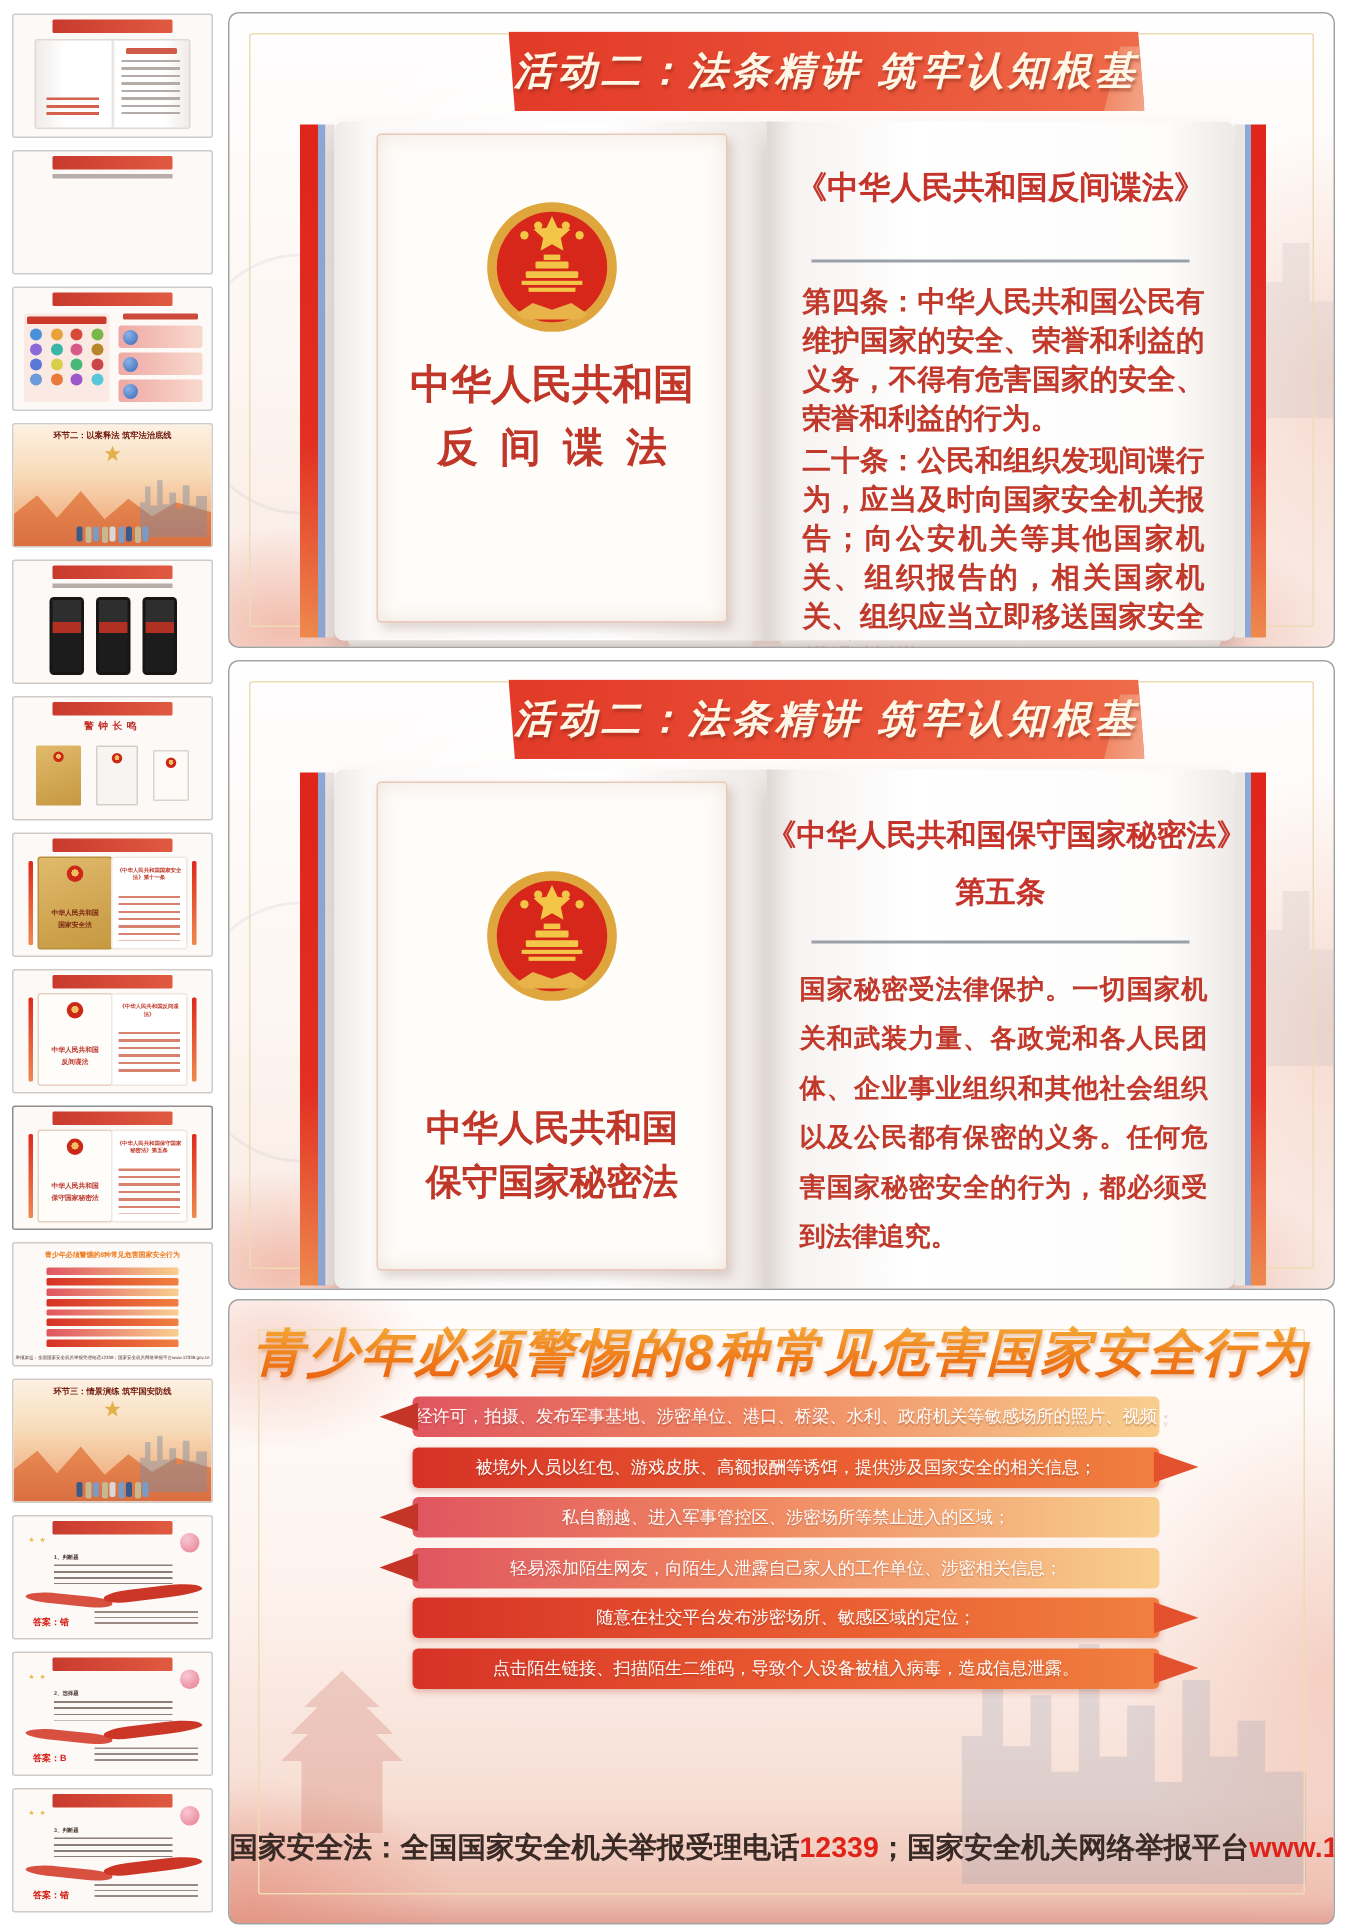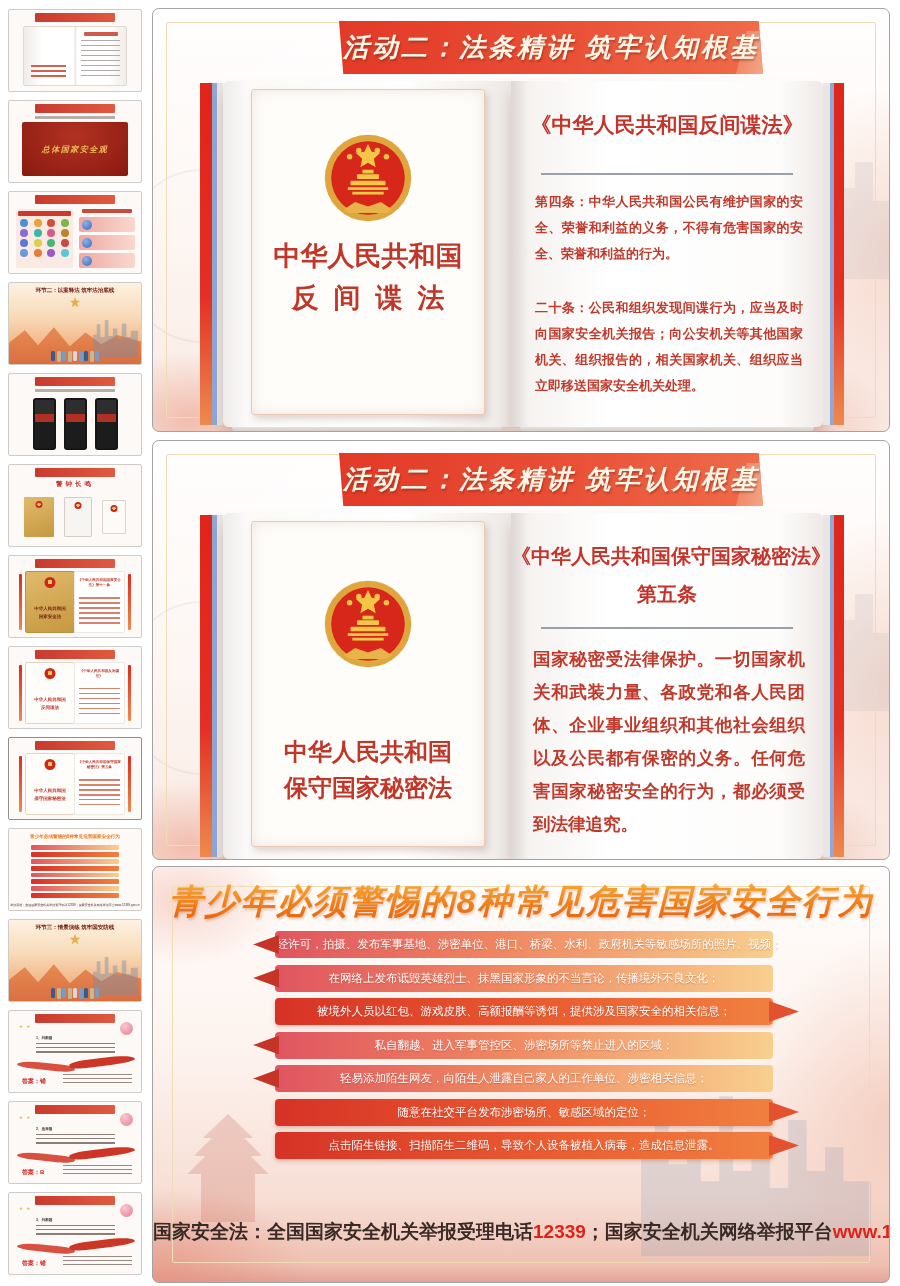--- a/index.html
+++ b/index.html
@@ -162,21 +162,21 @@
   .slide1 .emblem{top:42px;} .slide2 .emblem{top:56px;}
   .cover .c1,.cover .c2{position:absolute;width:100%;text-align:center;font-weight:bold;color:#c0372a;white-space:nowrap;}
   .slide1 .cover .c1{top:148px;font-size:27px;}
   .slide1 .cover .c2{top:190px;font-size:27px;letter-spacing:15px;text-indent:15px;}
   .slide2 .cover .c1{top:214px;font-size:24px;}
   .slide2 .cover .c2{top:250px;font-size:24px;}
   .rp-title{position:absolute;top:30px;width:100%;text-align:center;font-size:21px;font-weight:bold;color:#c5342a;white-space:nowrap;}
   .rp-title2{position:absolute;top:68px;width:100%;text-align:center;font-size:20px;font-weight:bold;color:#c5342a;}
   .divider{position:absolute;left:30px;right:30px;height:2px;background:#9aa0a8;}
   .slide1 .divider{top:92px;} .slide2 .divider{top:114px;}
-  .rp-para{position:absolute;left:24px;width:268px;font-size:13px;line-height:26px;font-weight:bold;color:#c0392b;text-align:justify;}
+  .rp-para{position:absolute;left:24px;width:268px;font-size:19px;line-height:26px;font-weight:bold;color:#c0392b;text-align:justify;}
   .rp-para.p1{top:108px;} .rp-para.p2{top:214px;}
   .rp-body{position:absolute;top:130px;left:22px;width:272px;font-size:17.5px;line-height:33px;font-weight:bold;color:#c0392b;text-align:justify;}
 
   
   .title3{position:absolute;top:12px;width:100%;text-align:center;font-size:34px;font-weight:bold;font-style:italic;letter-spacing:2px;
       background:linear-gradient(180deg,#f6b13c 0%,#ef7a18 60%,#e85c10 100%);
       -webkit-background-clip:text;background-clip:text;color:transparent;
       filter:drop-shadow(1px 2px 1px rgba(190,90,20,.3));white-space:nowrap;}
   .rows{position:absolute;left:122px;top:64px;width:498px;display:flex;flex-direction:column;gap:6.5px;}
   .row{position:relative;height:27px;border-radius:4px;display:flex;align-items:center;justify-content:center;}
@@ -200,23 +200,20 @@
         <div class="t-banner"><span></span></div>
     <div class="t-pages">
           <div class="t-redblock"></div>
           <div class="t-rtitle"></div>
           <div class="t-glines"></div>
         </div>
       </div>
       <div class="thumb" style="top: 100px;">
         <div class="t-banner"><span></span></div>
         <div class="t-gline"></div>
-    <div class="t-video">
-          <span class="t-callig">总体国家安全观</span>
-        </div>
       </div>
       <div class="thumb" style="top: 191px;">
         <div class="t-banner"><span></span></div>
     <div class="t-ig-left">
           <div class="t-ig-head"></div>
           <div class="t-ig-grid">
             <i style="background:#4a90d8"></i>
             <i style="background:#e8a23a"></i>
             <i style="background:#d64a3a"></i>
             <i style="background:#7ab648"></i>
@@ -491,23 +488,20 @@
 
   <section class="slide slide3">
     <div class="deco-city"></div>
     <div class="deco-pagoda"></div>
     <div class="inner-frame"></div>
     <div class="title3">青少年必须警惕的8种常见危害国家安全行为</div>
     <div class="rows" id="rows3">
         <div class="row odd">
           <span>未经许可，拍摄、发布军事基地、涉密单位、港口、桥梁、水利、政府机关等敏感场所的照片、视频；</span>
         </div>
-        <div class="row odd">
-          <span>在网络上发布诋毁英雄烈士、抹黑国家形象的不当言论，传播境外不良文化；</span>
-        </div>
         <div class="row even">
           <span>被境外人员以红包、游戏皮肤、高额报酬等诱饵，提供涉及国家安全的相关信息；</span>
         </div>
         <div class="row odd">
           <span>私自翻越、进入军事管控区、涉密场所等禁止进入的区域；</span>
         </div>
         <div class="row odd">
           <span>轻易添加陌生网友，向陌生人泄露自己家人的工作单位、涉密相关信息；</span>
         </div>
         <div class="row even">

